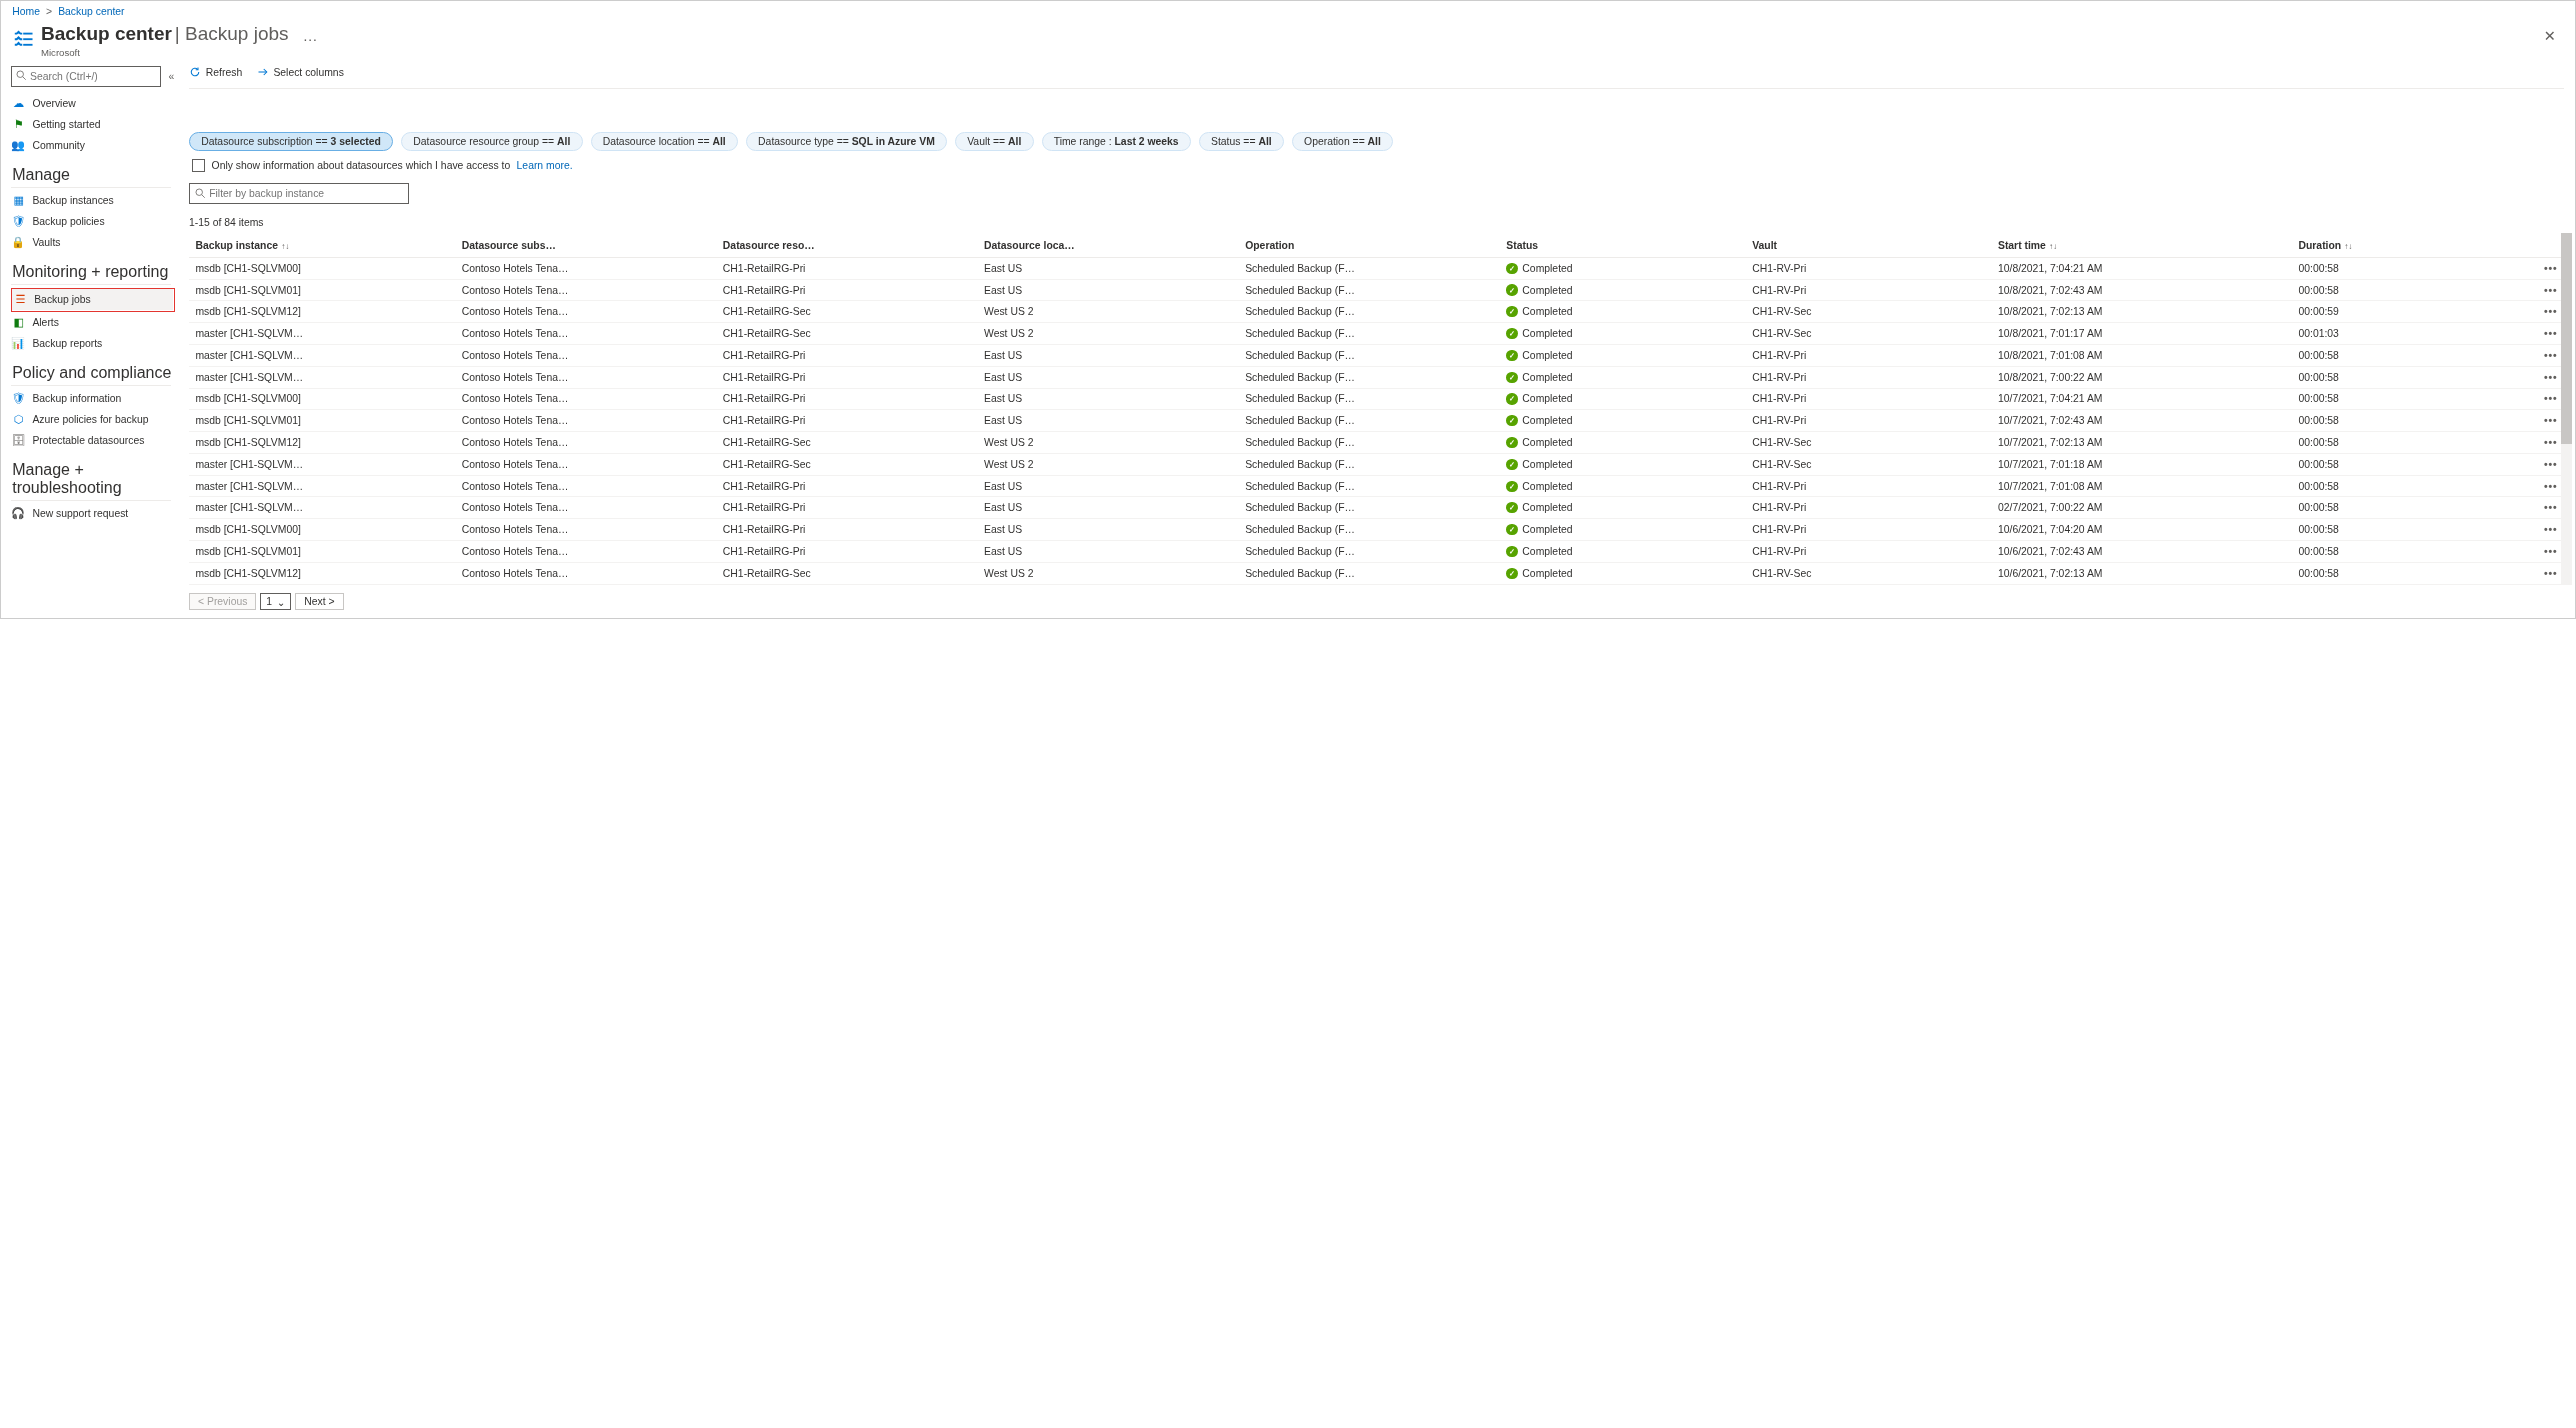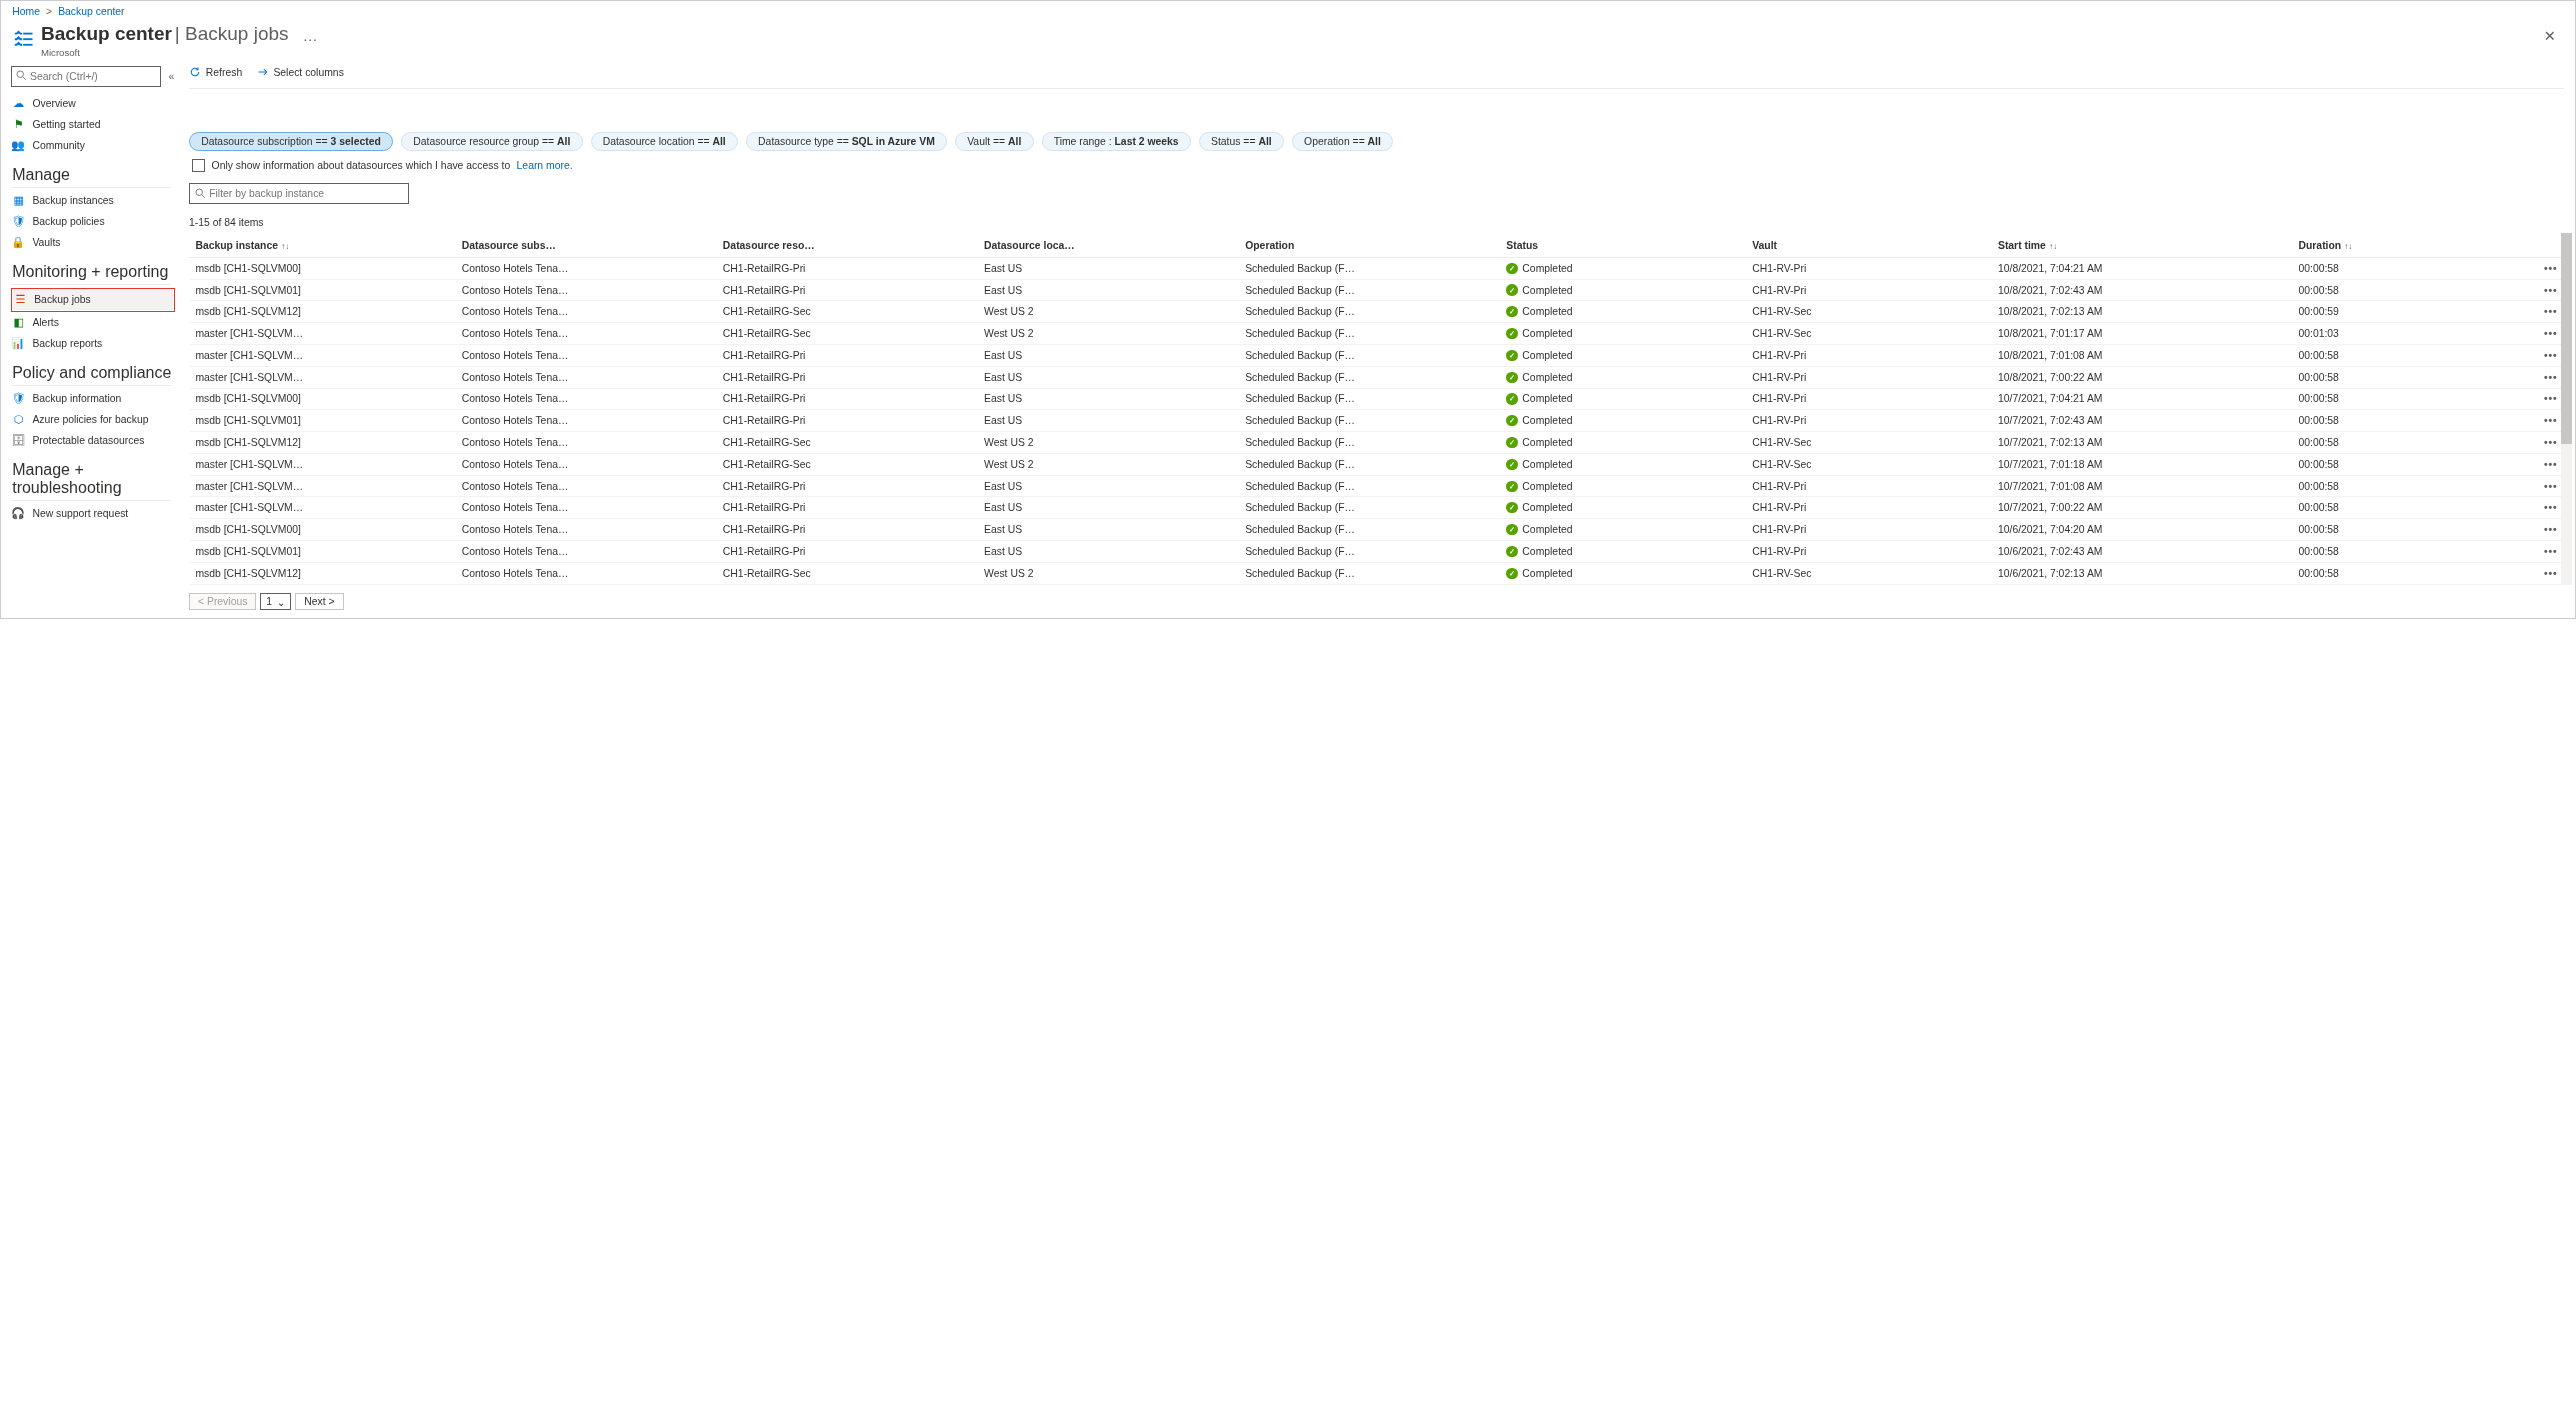--- a/index.html
+++ b/index.html
@@ -433,21 +433,21 @@
               <td class="col-rg">CH1-RetailRG-Pri</td>
               <td class="col-loc">East US</td>
               <td class="col-op">Scheduled Backup (F…</td>
               <td class="col-status">
                 <span class="status-cell">
                   <span class="status-ic">✓</span>
                   <span>Completed</span>
                 </span>
               </td>
               <td class="col-vault">CH1-RV-Pri</td>
-              <td class="col-start">10/7/2021, 7:00:22 AM</td>
+              <td class="col-start">02/7/2021, 7:00:22 AM</td>
               <td class="col-dur">00:00:58</td>
               <td class="col-menu row-menu">•••</td>
             </tr>
             <tr>
               <td class="col-instance">msdb [CH1-SQLVM00]</td>
               <td class="col-subs">Contoso Hotels Tena…</td>
               <td class="col-rg">CH1-RetailRG-Pri</td>
               <td class="col-loc">East US</td>
               <td class="col-op">Scheduled Backup (F…</td>
               <td class="col-status">

